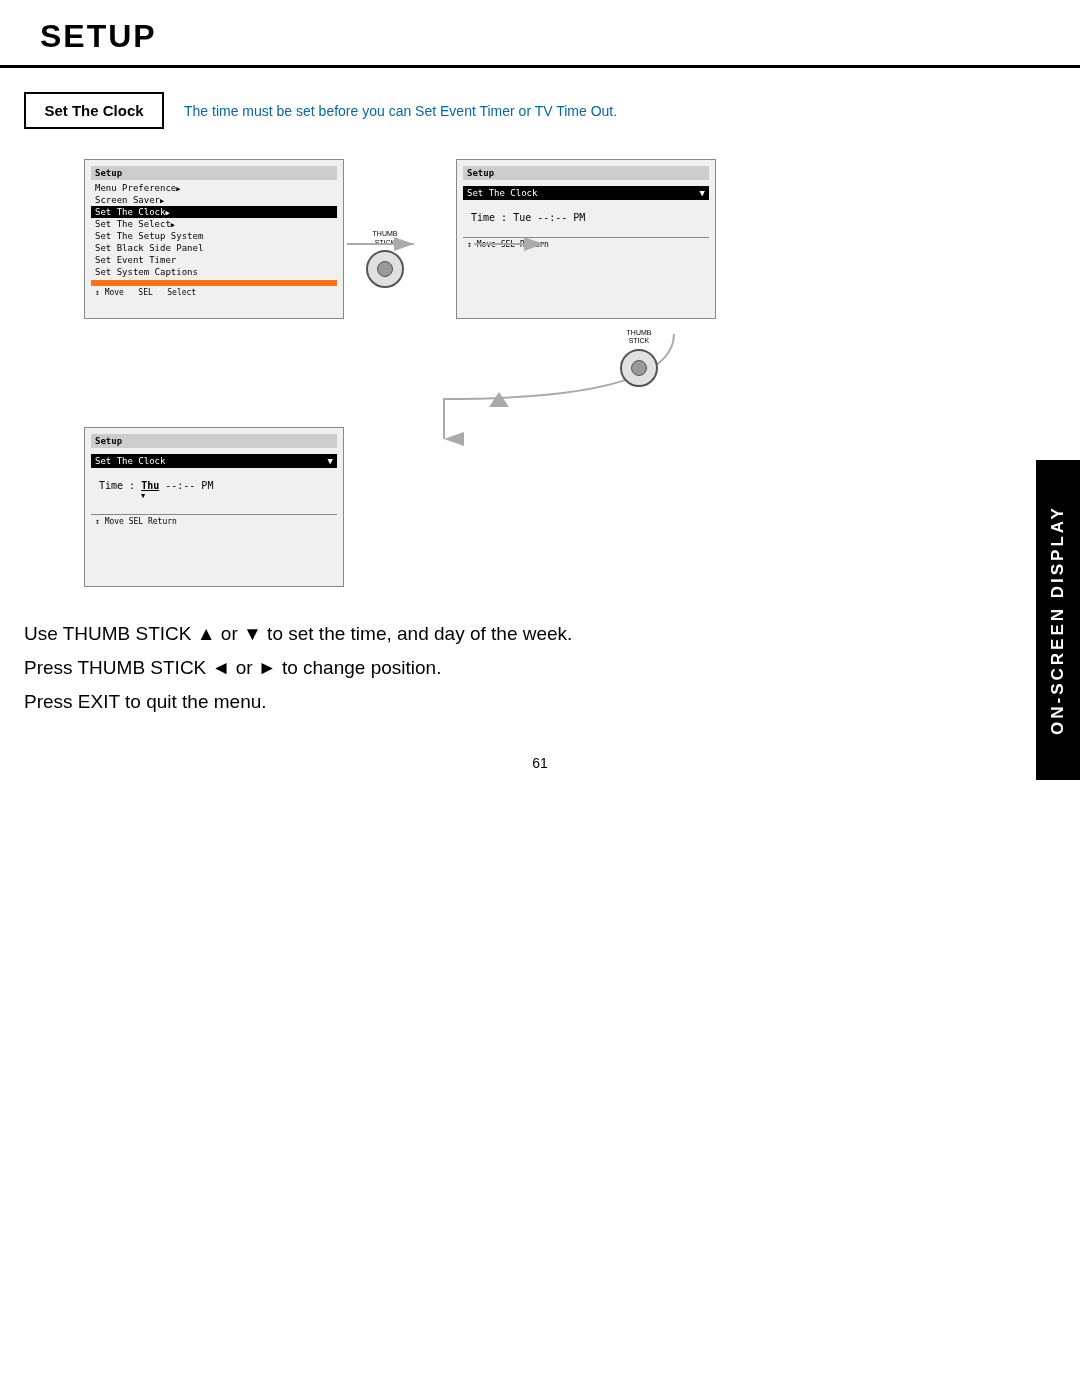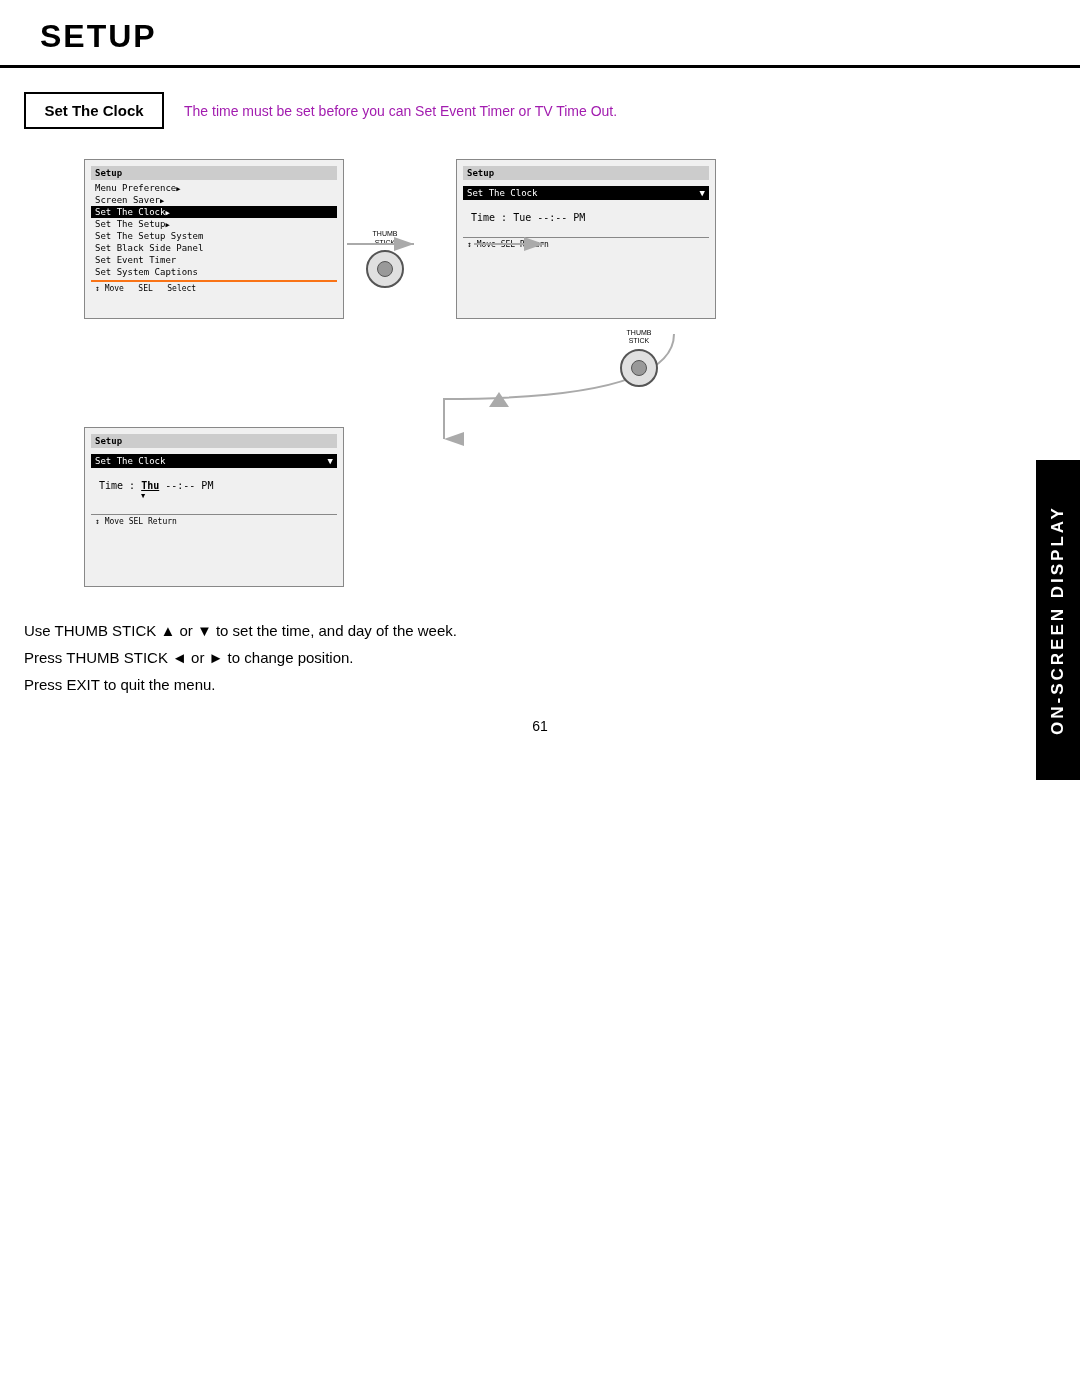--- a/index.html
+++ b/index.html
@@ -40,21 +40,21 @@
       border: 2px solid #000;
       padding: 8px 16px;
       font-size: 15px;
       font-weight: bold;
       white-space: nowrap;
       min-width: 140px;
       text-align: center;
     }
     .clock-intro-text {
       font-size: 14px;
-      color: #a21caf;
+      color: #0369a1;
     }
 
     
     .tv-screen {
       border: 1.5px solid #888;
       background: #f0f0f0;
       width: 260px;
       min-height: 160px;
       padding: 6px;
       font-size: 9px;
@@ -80,21 +80,21 @@
     }
     .tv-screen .menu-item.highlighted {
       background: #000;
       color: #fff;
     }
     .tv-screen .menu-item-arrow::after {
       content: '▶';
       font-size: 7px;
     }
     .tv-screen .menu-bottom {
-      border-top: 2px solid #f97316;
+      border-top: 6px solid #f97316;
       padding: 2px 4px;
       font-size: 8px;
       font-family: monospace;
       margin-top: 2px;
     }
 
     
     .clock-screen {
       border: 1.5px solid #888;
       background: #f0f0f0;
@@ -123,31 +123,31 @@
       border-top: 1px solid #888;
       padding: 2px 4px;
       font-size: 8px;
       font-family: monospace;
       margin-top: 8px;
     }
 
     
     .instructions {
       margin-top: 30px;
-      font-size: 15px;
+      font-size: 19px;
       line-height: 1.8;
       color: #000;
     }
 
     
     .page-number {
       text-align: center;
       font-size: 14px;
       color: #000;
-      margin-top: 20px;
+      margin-top: 36px;
       padding-bottom: 20px;
     }
 
     
     .diagram-wrapper {
       position: relative;
       display: flex;
       flex-direction: column;
       align-items: flex-start;
       margin-left: 60px;
@@ -222,21 +222,21 @@
           </div>
           <div class="menu-item">
             <span>Screen Saver</span>
               <span class="menu-item-arrow"></span>
           </div>
           <div class="menu-item highlighted">
             <span>Set The Clock</span>
               <span class="menu-item-arrow" style="color:#fff"></span>
           </div>
           <div class="menu-item">
-            <span>Set The Setup</span>
+            <span>Set The Select</span>
               <span class="menu-item-arrow"></span>
           </div>
           <div class="menu-item">
             <span>Set The Setup System</span>
           </div>
           <div class="menu-item">
             <span>Set Black Side Panel</span>
           </div>
           <div class="menu-item">
             <span>Set Event Timer</span>

